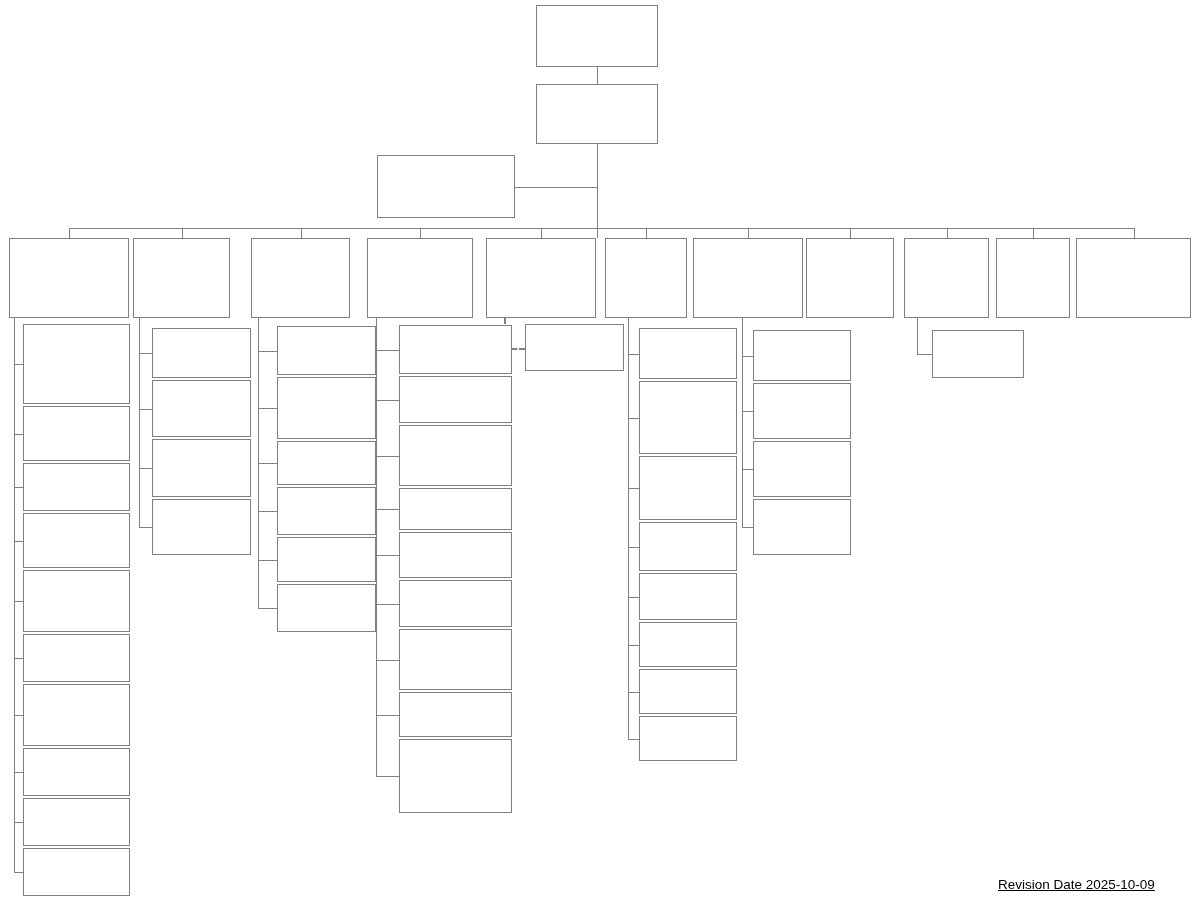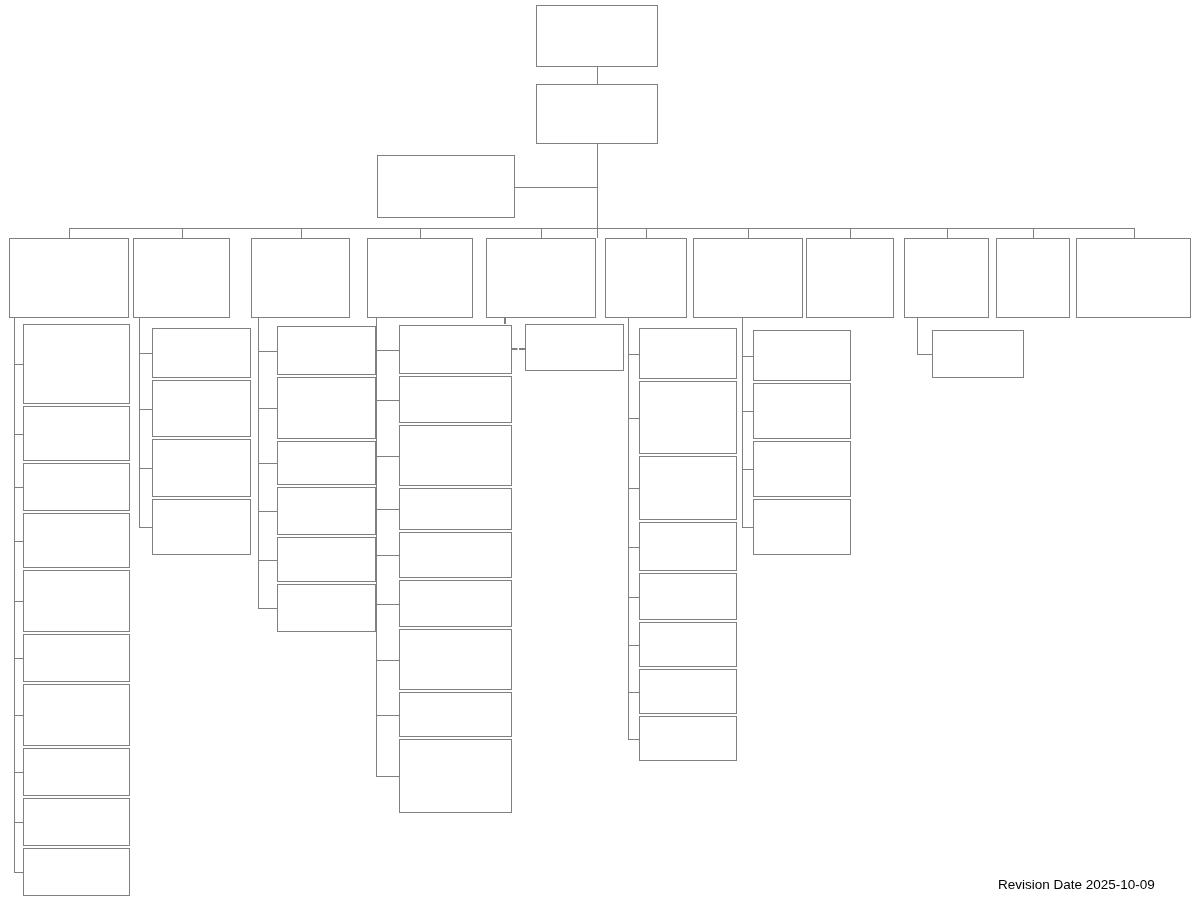--- a/index.html
+++ b/index.html
@@ -307,14 +307,14 @@
       <div class="node top-align" style="left: 753px; top: 441px; width: 98px; height: 56px;">
         <span class="label"></span>
       </div>
       <div class="node top-align" style="left: 753px; top: 499px; width: 98px; height: 56px;">
         <span class="label"></span>
       </div>
       <div class="node top-align" style="left: 932px; top: 330px; width: 92px; height: 48px;">
         <span class="label"></span>
       </div>
     </div>
-  <div id="revision-date" style="left: 998px; top: 877px;">Revision Date 2025-10-09</div>
+  <div id="revision-date" style="left: 998px; top: 877px; text-decoration: underline;">Revision Date 2025-10-09</div>
 </div>
 
 </body></html>

